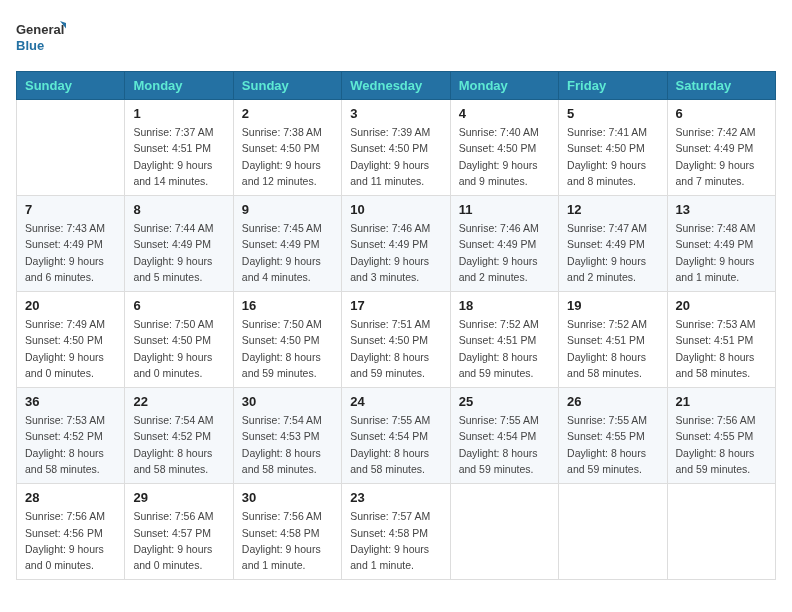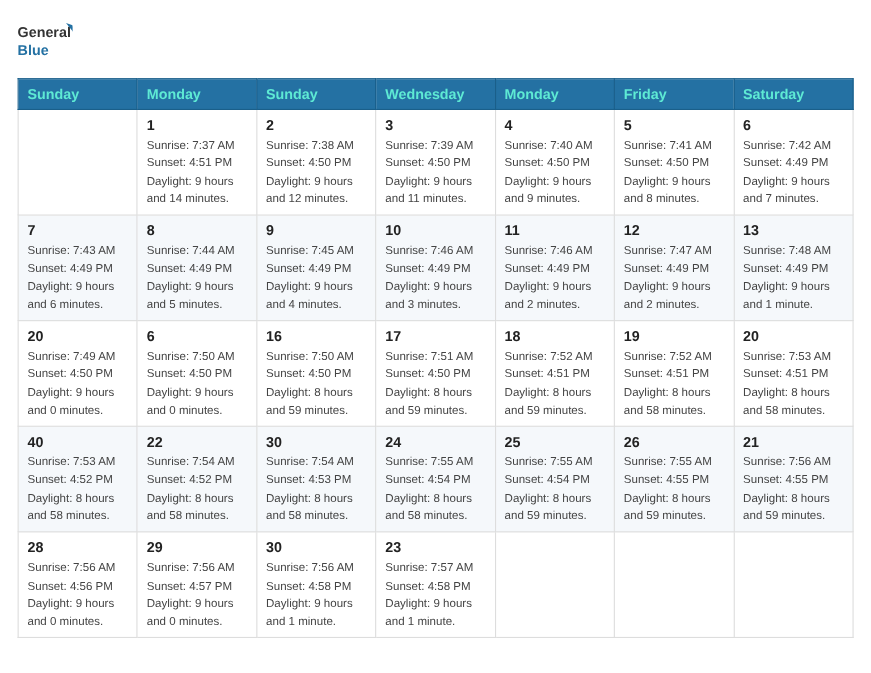--- a/index.html
+++ b/index.html
@@ -189,21 +189,21 @@
           <div class="day-num">19</div>
           <div class="day-info">Sunrise: 7:52 AM<br>Sunset: 4:51 PM<br>Daylight: 8 hours<br>and 58 minutes.</div>
         </td>
         <td>
           <div class="day-num">20</div>
           <div class="day-info">Sunrise: 7:53 AM<br>Sunset: 4:51 PM<br>Daylight: 8 hours<br>and 58 minutes.</div>
         </td>
       </tr>
       <tr>
         <td>
-          <div class="day-num">40</div>
+          <div class="day-num">36</div>
           <div class="day-info">Sunrise: 7:53 AM<br>Sunset: 4:52 PM<br>Daylight: 8 hours<br>and 58 minutes.</div>
         </td>
         <td>
           <div class="day-num">22</div>
           <div class="day-info">Sunrise: 7:54 AM<br>Sunset: 4:52 PM<br>Daylight: 8 hours<br>and 58 minutes.</div>
         </td>
         <td>
           <div class="day-num">30</div>
           <div class="day-info">Sunrise: 7:54 AM<br>Sunset: 4:53 PM<br>Daylight: 8 hours<br>and 58 minutes.</div>
         </td>

